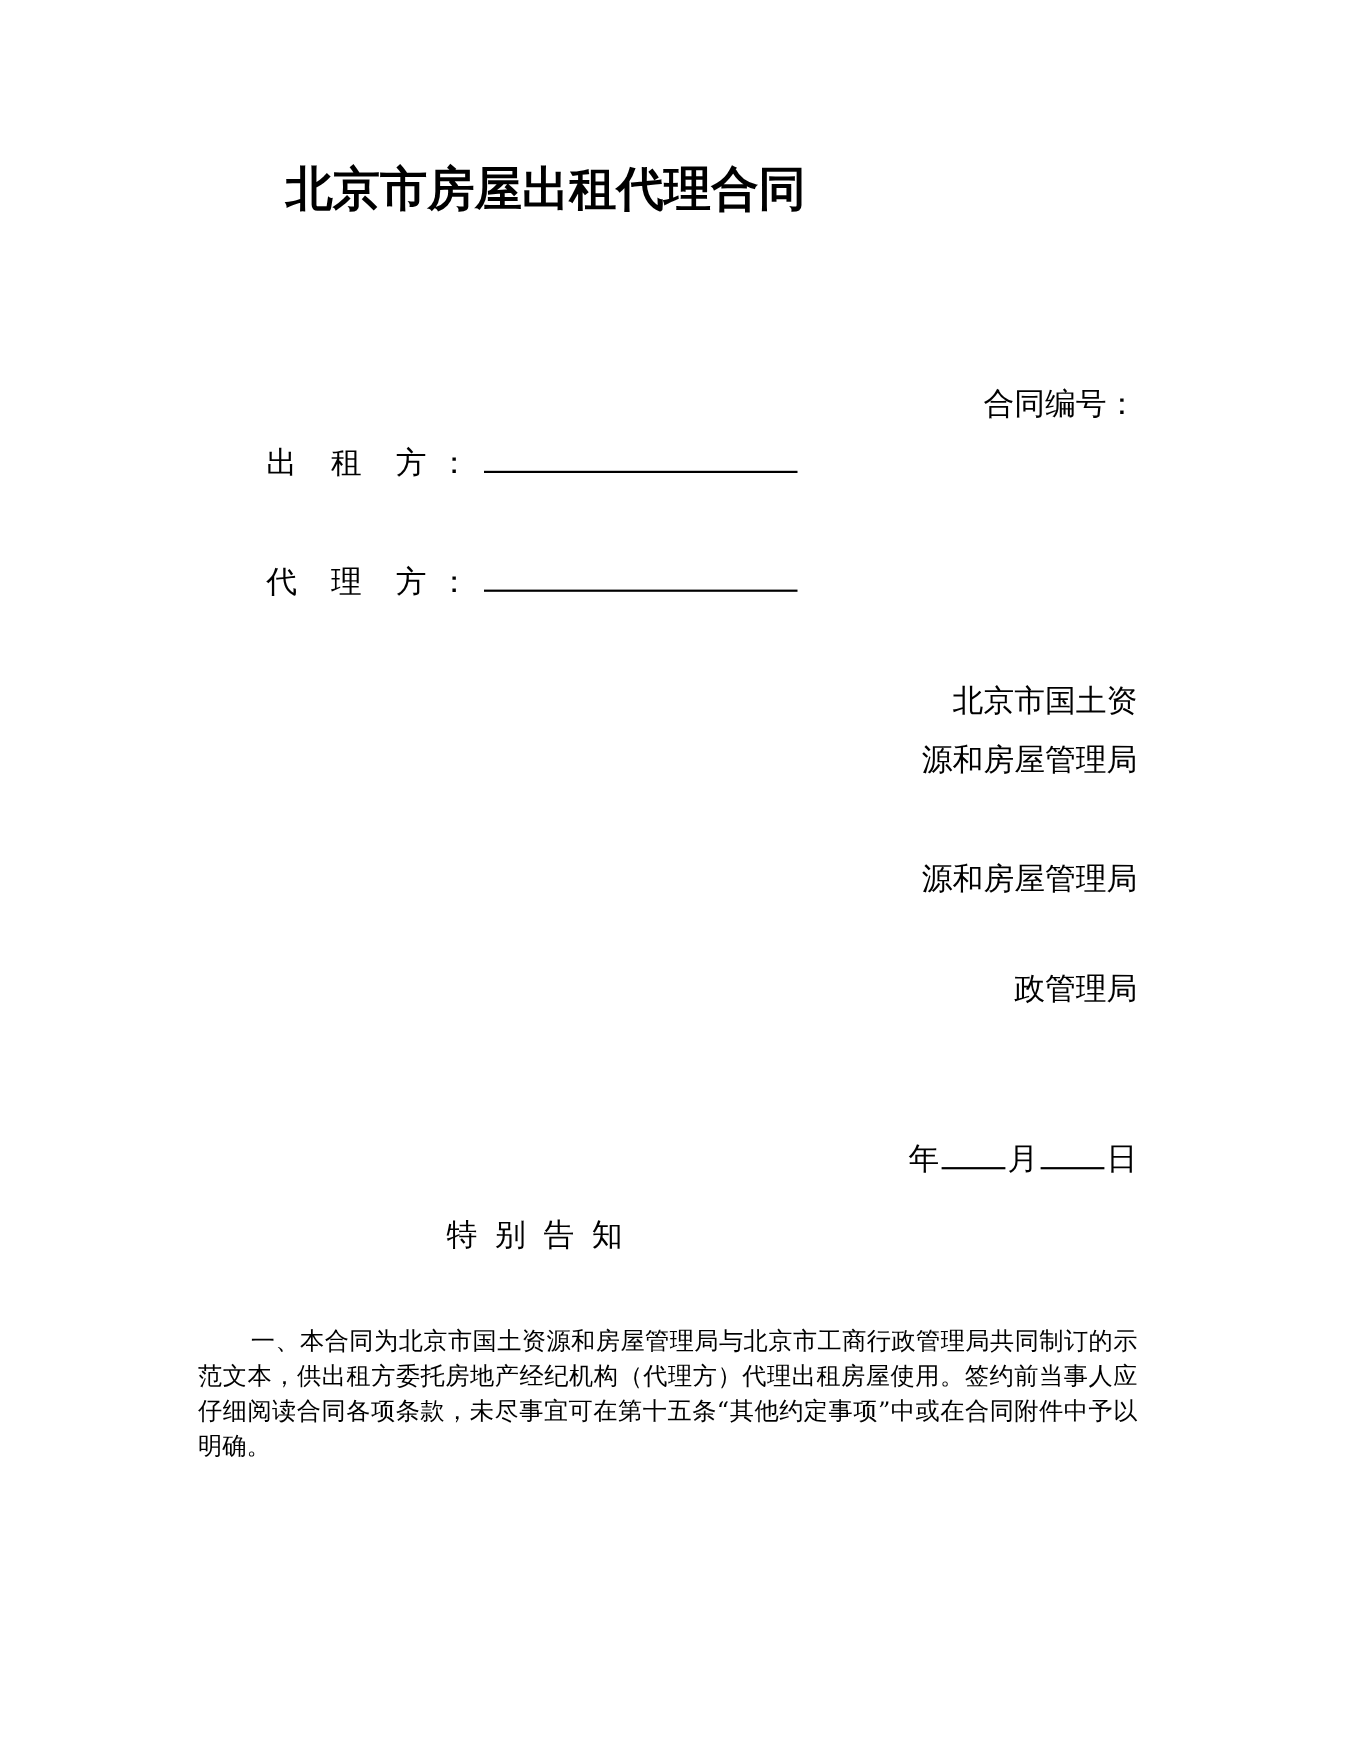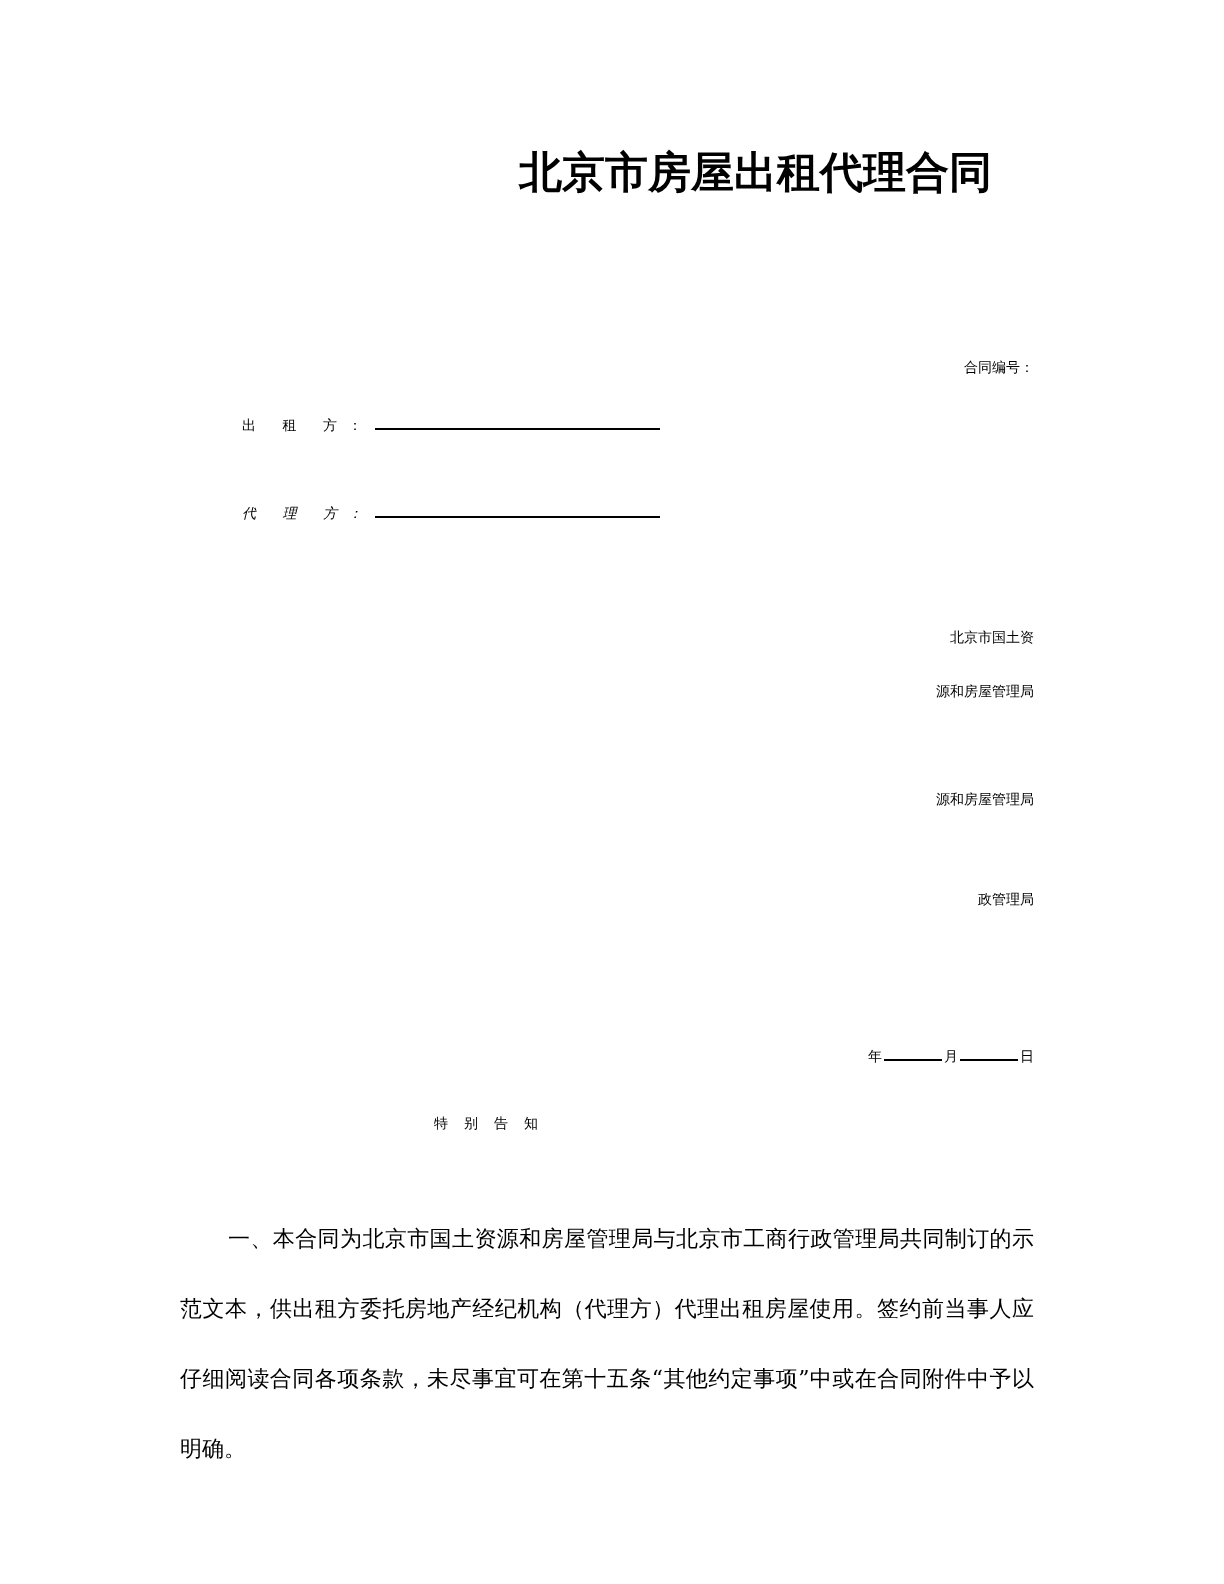--- a/index.html
+++ b/index.html
@@ -1,46 +1,46 @@
 <!DOCTYPE html>
 <html><head>
   <meta charset="utf-8">
   <style>
     html, body { margin: 0; padding: 0; background: #ffffff; }
     body { width: 1224px; height: 1584px; position: relative; overflow: hidden;
       font-family: "DejaVu Serif", "Liberation Serif", serif; color: #000; }
     .abs { position: absolute; white-space: nowrap; }
-    .title { left: 0; width: 992px; top: 143px; text-align: right;
+    .title { left: 0; width: 992px; top: 143px; text-align: center;
       font-family: "DejaVu Sans", "Liberation Sans", sans-serif; font-weight: bold;
       font-size: 43px; letter-spacing: 0px; line-height: 58px; }
-    .t { font-size: 14px; line-height: 30px; }
+    .t { font-size: 28px; line-height: 30px; }
     .right { right: 190px; text-align: right; }
     .party { left: 228px; margin-left: 14px; }
     .party .lbl { letter-spacing: 11px; }
     .line { display: inline-block; width: 285px; border-bottom: 2px solid #000;
       height: 22px; vertical-align: baseline; margin-left: 2px; }
     .short { display: inline-block; width: 58px; border-bottom: 2px solid #000;
       height: 20px; vertical-align: baseline; margin: 0 2px; }
     .notice-head { left: 0; width: 988px; text-align: center; letter-spacing: 16px; }
-    .para { left: 180px; width: 854px; font-size: 22px; line-height: 70px;
+    .para { left: 180px; width: 854px; font-size: 22px; line-height: 32px;
       white-space: normal; text-align: justify; }
     .para p { margin: 0; }
   </style>
 </head>
 <body>
 
 <div class="abs title">北京市房屋出租代理合同</div>
 
 <div class="abs t right" style="top:352px;">合同编号：</div>
 
 <div class="abs t party" style="top:406px;">
   <span class="lbl">出 租 方：</span><span class="line"></span>
 </div>
 
-<div class="abs t party" style="top:494px;font-style:italic;">
+<div class="abs t party" style="top:514px;">
   <span class="lbl">代 理 方：</span><span class="line"></span>
 </div>
 
 <div class="abs t right" style="top:622px;">北京市国土资</div>
 <div class="abs t right" style="top:676px;">源和房屋管理局</div>
 <div class="abs t right" style="top:784px;">源和房屋管理局</div>
 <div class="abs t right" style="top:884px;">政管理局</div>
 
 <div class="abs t right" style="top:999px;margin-top:40px;">
   <span>年</span><span class="short"></span><span>月</span><span class="short"></span><span>日</span>

